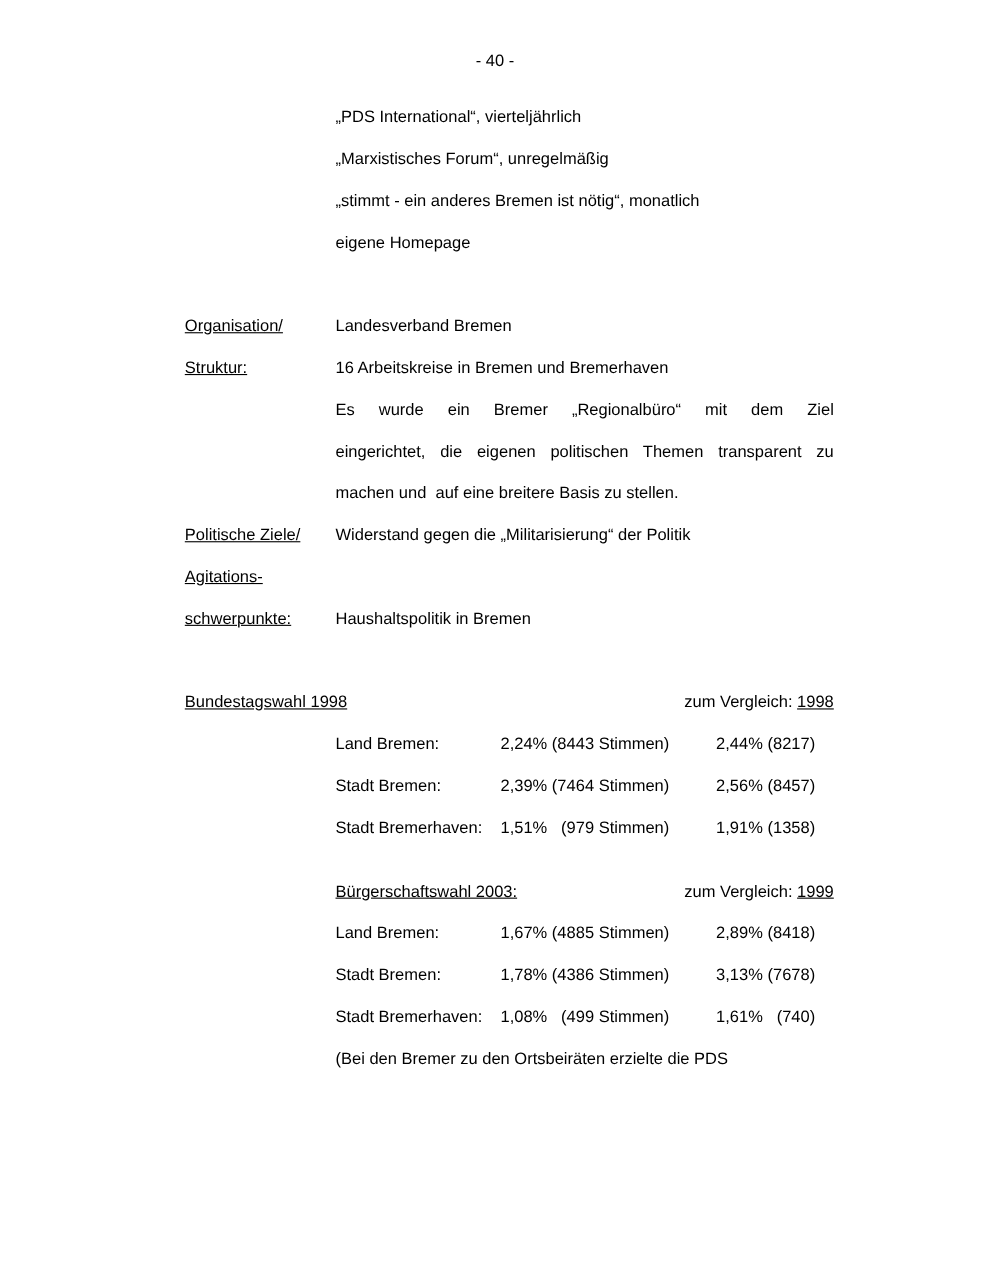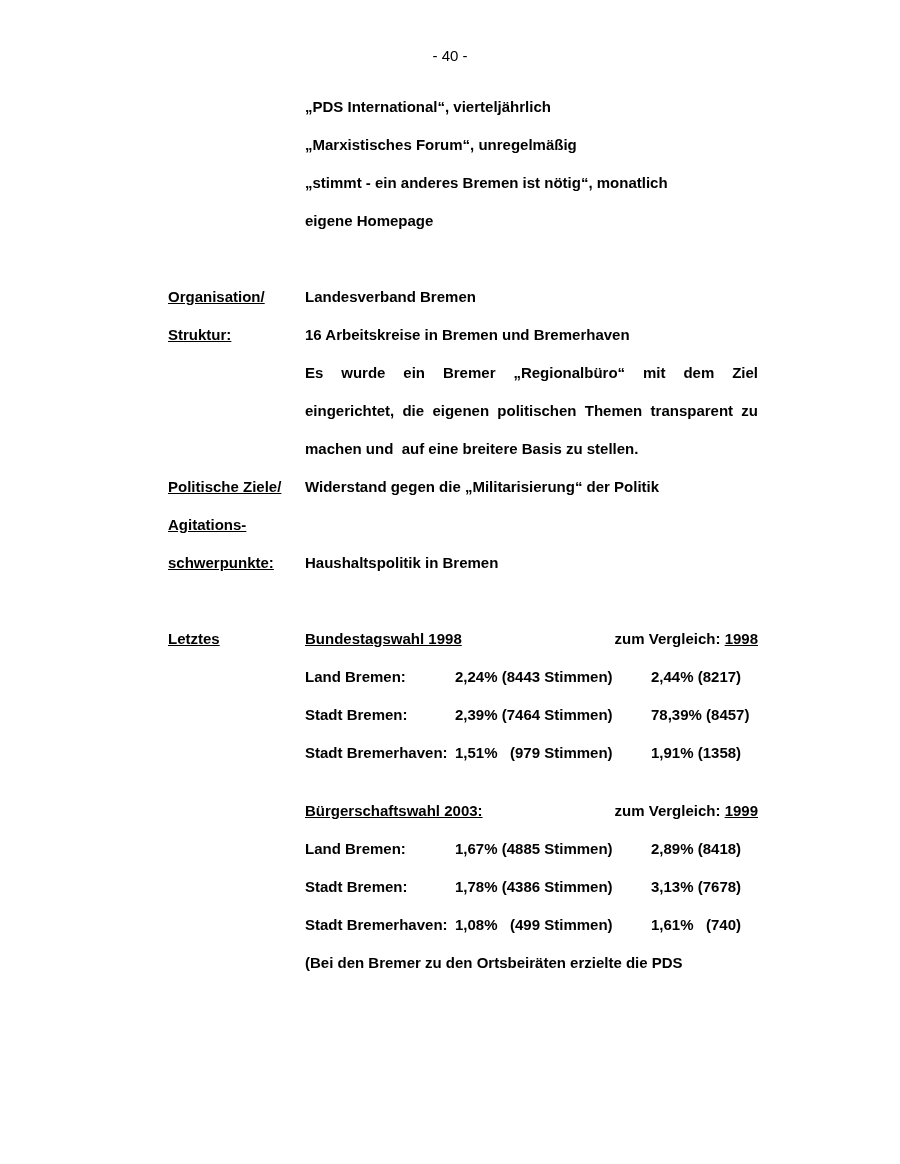--- a/index.html
+++ b/index.html
@@ -16,21 +16,20 @@
     overflow: hidden;
   }
   .pagenum {
     text-align: center;
     padding-top: 46px;
     line-height: 20px;
   }
   .body-col {
     padding-left: 168px;
     padding-right: 142px; 
-    font-weight: bold;
   }
   .pub-block { margin-left: 137px; margin-top: 22px; }
   .section-org { margin-top: 38px; }
   .section-wahl { margin-top: 38px; }
   .election2 { margin-top: 20px; }
   .row { display: flex; align-items: baseline; }
   .label { flex: 0 0 137px; }
   .content { flex: 1 1 auto; min-width: 0; }
   .u { text-decoration: underline; }
   .just { text-align: justify; text-align-last: justify; }
@@ -98,43 +97,40 @@
         <div class="label">
           <span class="u">schwerpunkte:</span>
         </div>
         <div class="content">Haushaltspolitik in Bremen</div>
       </div>
     </div>
 
     <div class="section-wahl">
 
       <div class="row">
-        <div class="label">
-          <span class="u">Letztes</span>
-        </div>
         <div class="content head-row">
           <span class="u">Bundestagswahl 1998</span>
           <span><span>zum Vergleich: </span><span class="u">1998</span></span>
         </div>
       </div>
 
       <div class="row">
         <div class="label"></div>
         <div class="content erow">
           <span class="c1">Land Bremen:</span>
           <span class="c2">2,24% (8443 Stimmen)</span>
           <span class="c3">2,44% (8217)</span>
         </div>
       </div>
       <div class="row">
         <div class="label"></div>
         <div class="content erow">
           <span class="c1">Stadt Bremen:</span>
           <span class="c2">2,39% (7464 Stimmen)</span>
-          <span class="c3">78,39% (8457)</span>
+          <span class="c3">2,56% (8457)</span>
         </div>
       </div>
       <div class="row">
         <div class="label"></div>
         <div class="content erow">
           <span class="c1">Stadt Bremerhaven:</span>
           <span class="c2">1,51%   (979 Stimmen)</span>
           <span class="c3">1,91% (1358)</span>
         </div>
       </div>

